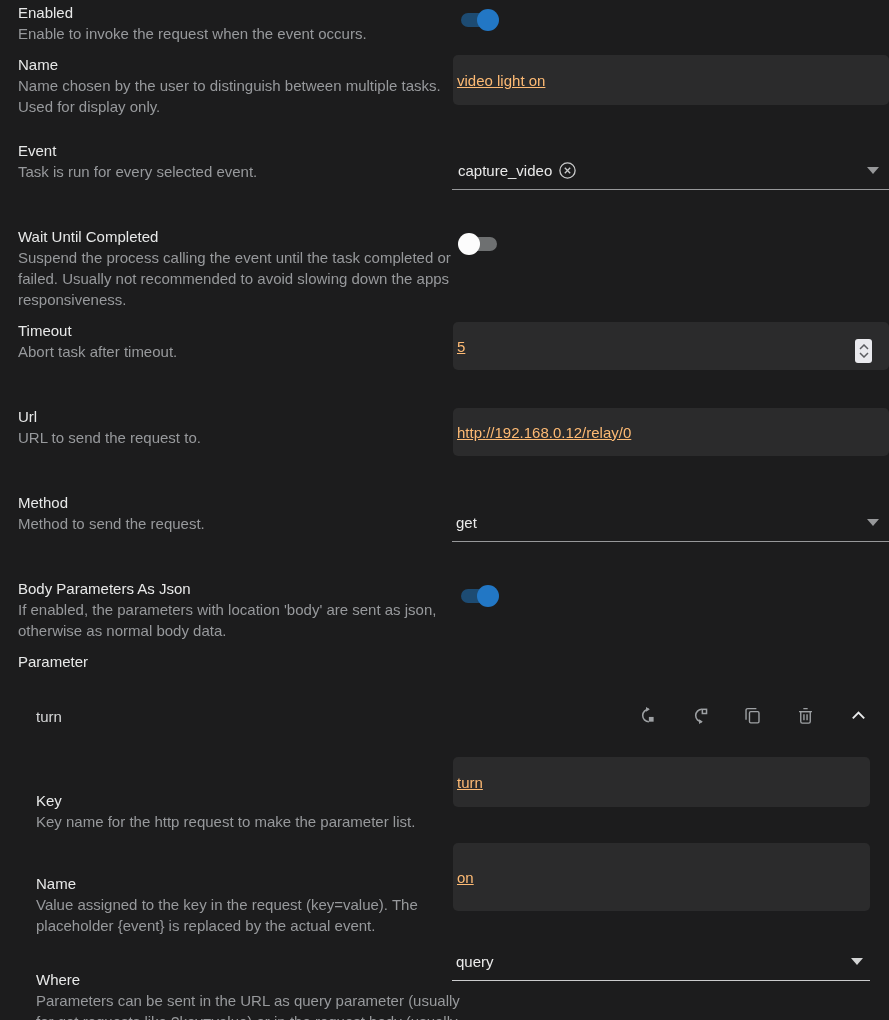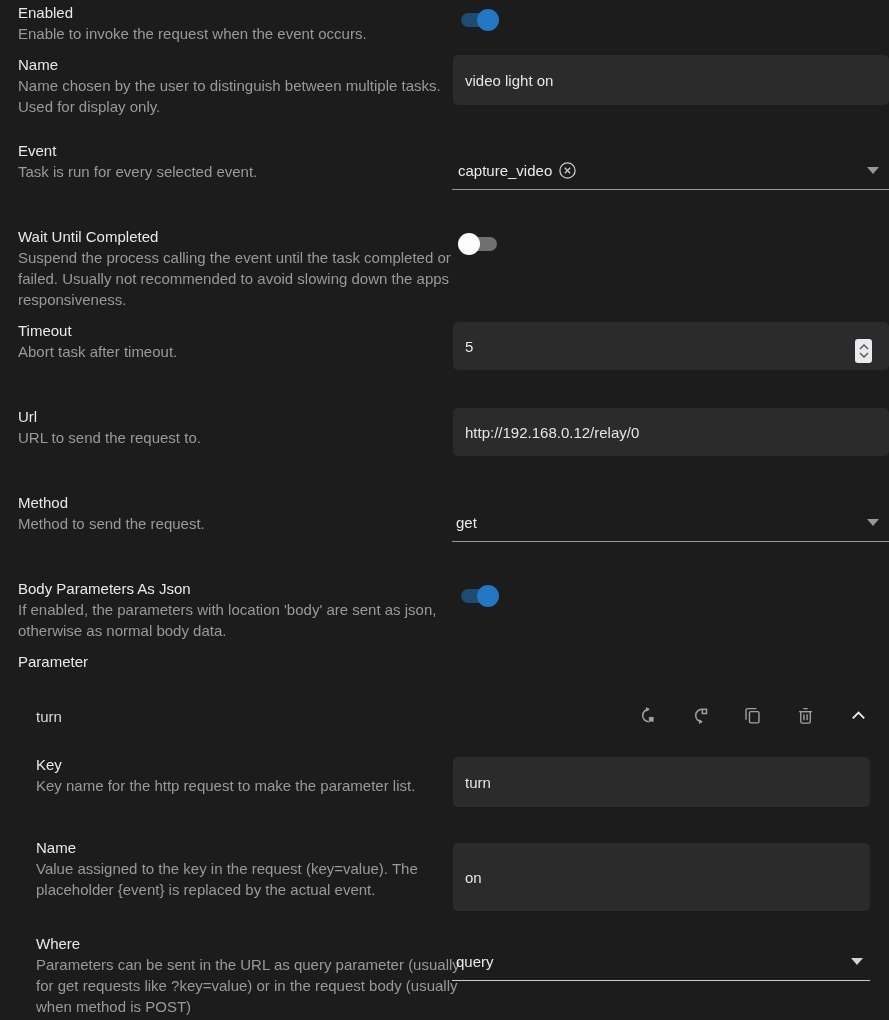--- a/index.html
+++ b/index.html
@@ -5,39 +5,39 @@
   * { margin:0; padding:0; box-sizing:border-box; }
   html,body { background:#141415; }
   .page {
     position:relative; width:889px; height:1020px; overflow:hidden;
     background:#1c1c1d;
     font-family:"Liberation Sans", sans-serif;
     font-size:15px;
   }
   .row { position:absolute; left:0; width:889px; }
   .left { position:absolute; left:18px; top:0; width:441px; }
-  .left.indent { left:36px; width:424px; }
+  .left.indent { left:36px; width:424px;margin-top:36px; }
   .title { color:#e8e9e9; line-height:21px; }
   .desc  { color:#97999c; line-height:21px; }
 
   
   .toggle { position:absolute; left:458px; width:42px; height:24px; cursor:pointer; }
   .toggle .track { position:absolute; top:5px; left:3px; width:36px; height:14px; border-radius:7px; }
   .toggle .knob  { position:absolute; top:1px; width:22px; height:22px; border-radius:50%; }
   .toggle.on  .track { background:#1d4b72; }
   .toggle.on  .knob  { left:19px; background:#2277c5; }
   .toggle.off .track { background:#6e7071; }
   .toggle.off .knob  { left:0; background:#fcfcfc; }
 
   
   .filled { position:absolute; left:453px; width:436px; height:50px; background:#2b2b2c; border-radius:5px; }
   .filled.narrow { width:417px; }
   .filled input {
     width:100%; height:100%; background:transparent; border:0; outline:none;
-    color:#e5e5e5; font-family:"Liberation Sans", sans-serif; font-size:15px; padding:0 12px;
+    color:#fdba74; font-family:"Liberation Sans", sans-serif; font-size:15px; padding:0 4px;text-decoration:underline;
   }
 
   
   .select { position:absolute; left:452px; width:437px; height:39px; border-bottom:1px solid #97989a;
             display:flex; align-items:center; cursor:pointer; }
   .select .value { color:#eaeaea; padding-left:4px; }
   .select.bright { border-bottom-color:#cbcccd; }
   .arrow { position:absolute; right:10px; width:0; height:0;
            border-left:6px solid transparent; border-right:6px solid transparent;
            border-top:7px solid #97989a; }

